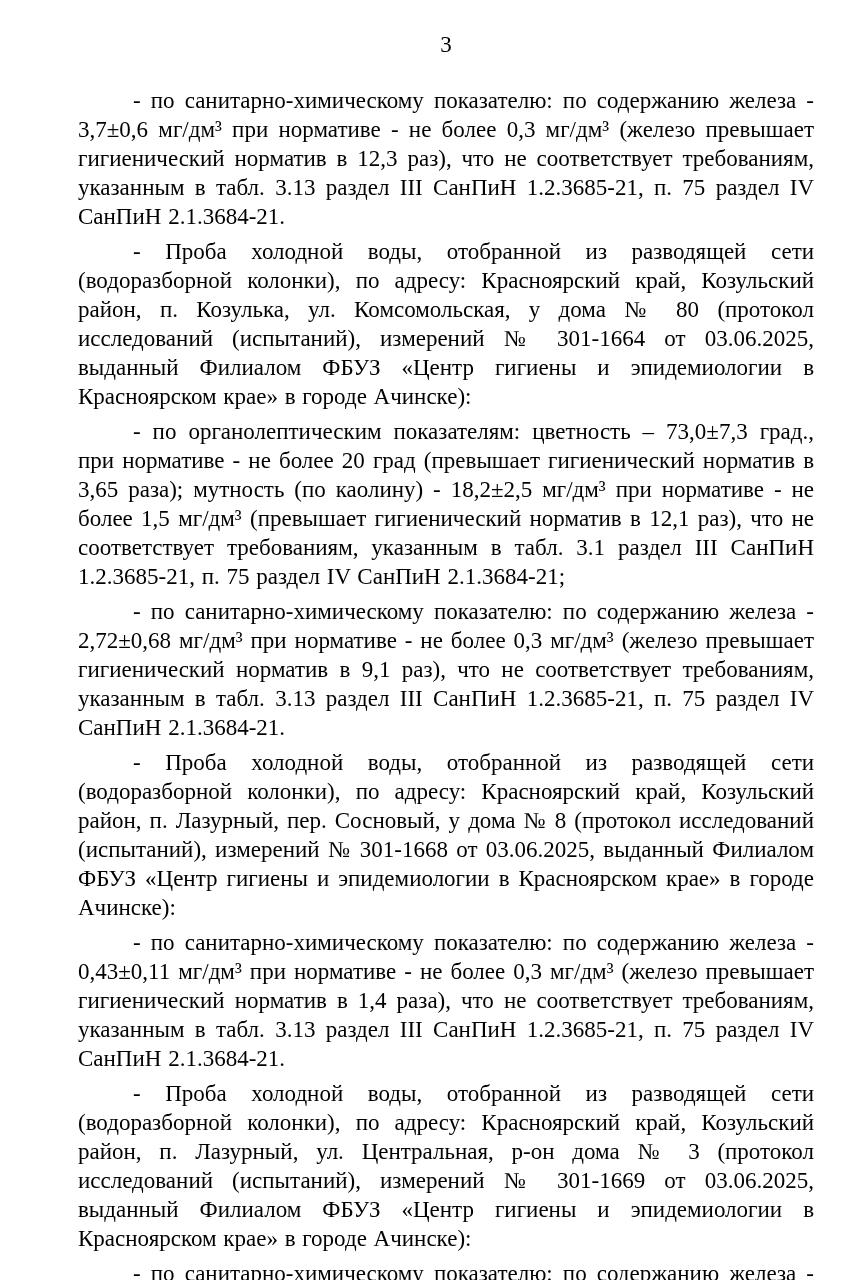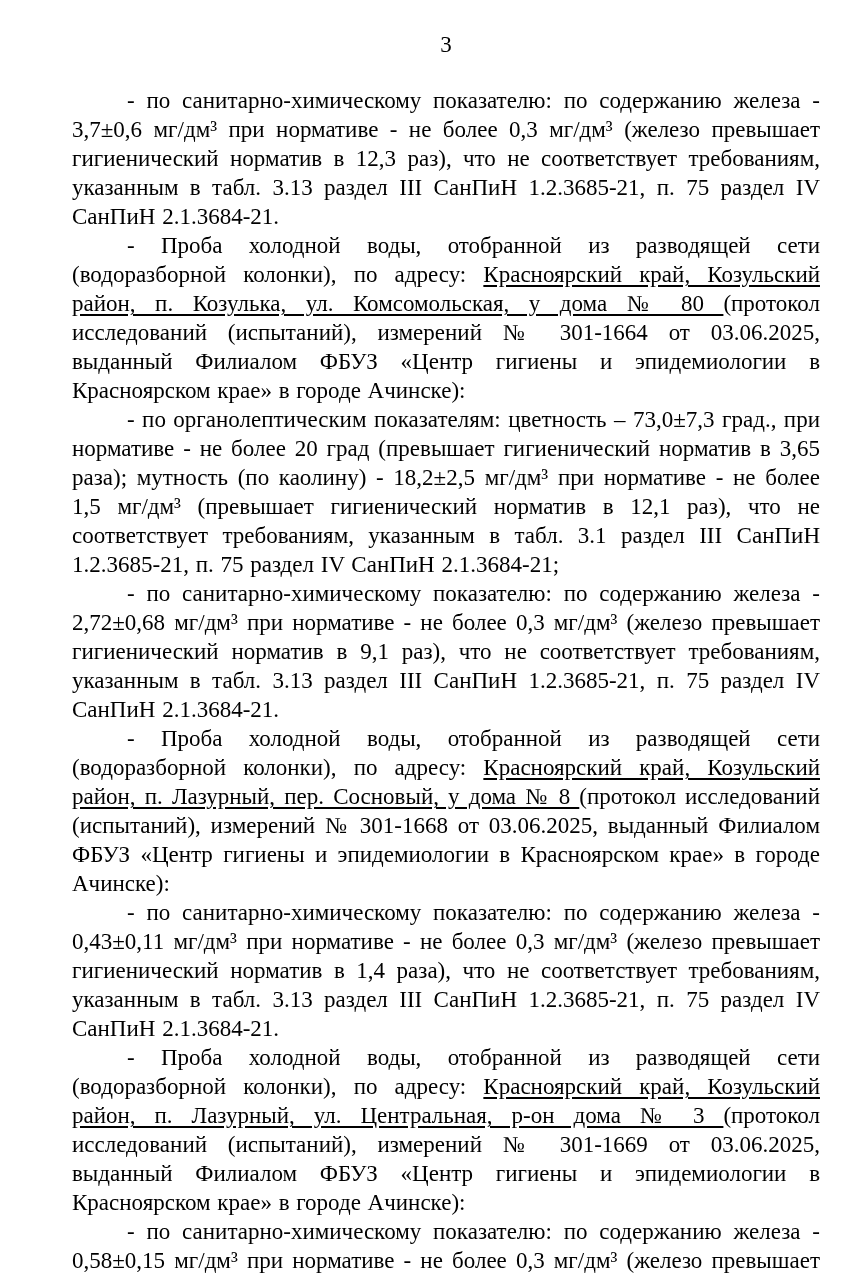--- a/index.html
+++ b/index.html
@@ -19,27 +19,26 @@
     line-height: 29px;
     box-sizing: border-box;
     padding: 30px 48px 0 72px;
     overflow: hidden;
   }
   .page-number {
     text-align: center;
     margin: 0 0 27px 0;
   }
   .para {
-    margin: 0;
+    margin: 6px;
     text-indent: 55px;
     text-align: justify;
     word-spacing: 1px;
   }
   .u {
-    text-decoration: underline;
     text-underline-offset: 3px;
   }
 </style>
 </head>
 <body>
 
 <div class="page">
   <div class="page-number">3</div>
   <div id="paragraphs">
       <p class="para"><span class="">- по санитарно-химическому показателю: по содержанию железа - 3,7±0,6 мг/дм³ при нормативе - не более 0,3 мг/дм³ (железо превышает гигиенический норматив в 12,3 раз), что не соответствует требованиям, указанным в табл. 3.13 раздел III СанПиН 1.2.3685-21, п. 75 раздел IV СанПиН 2.1.3684-21.</span></p>

